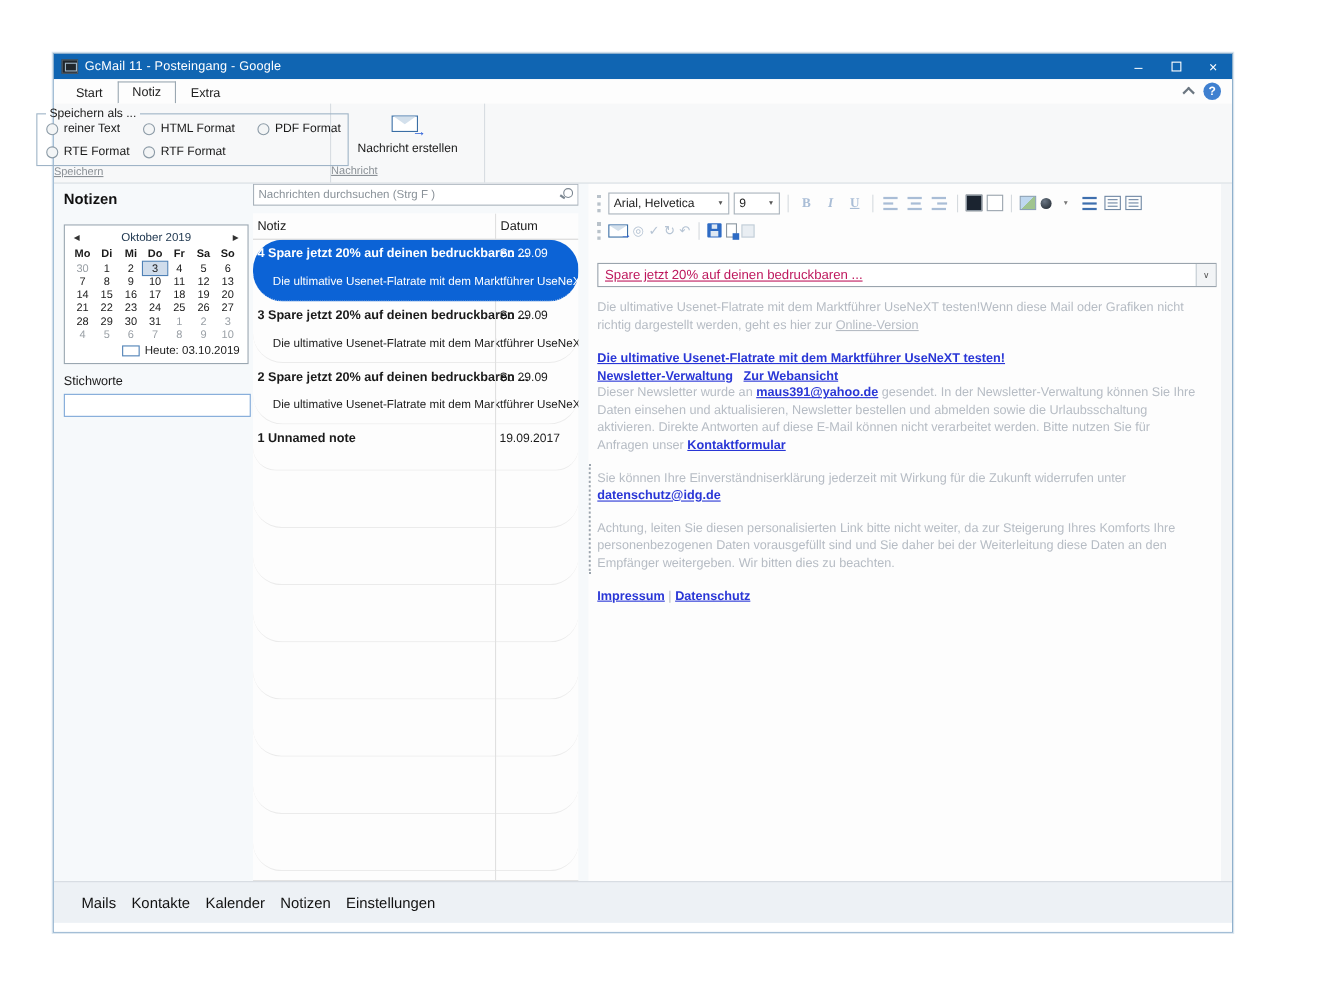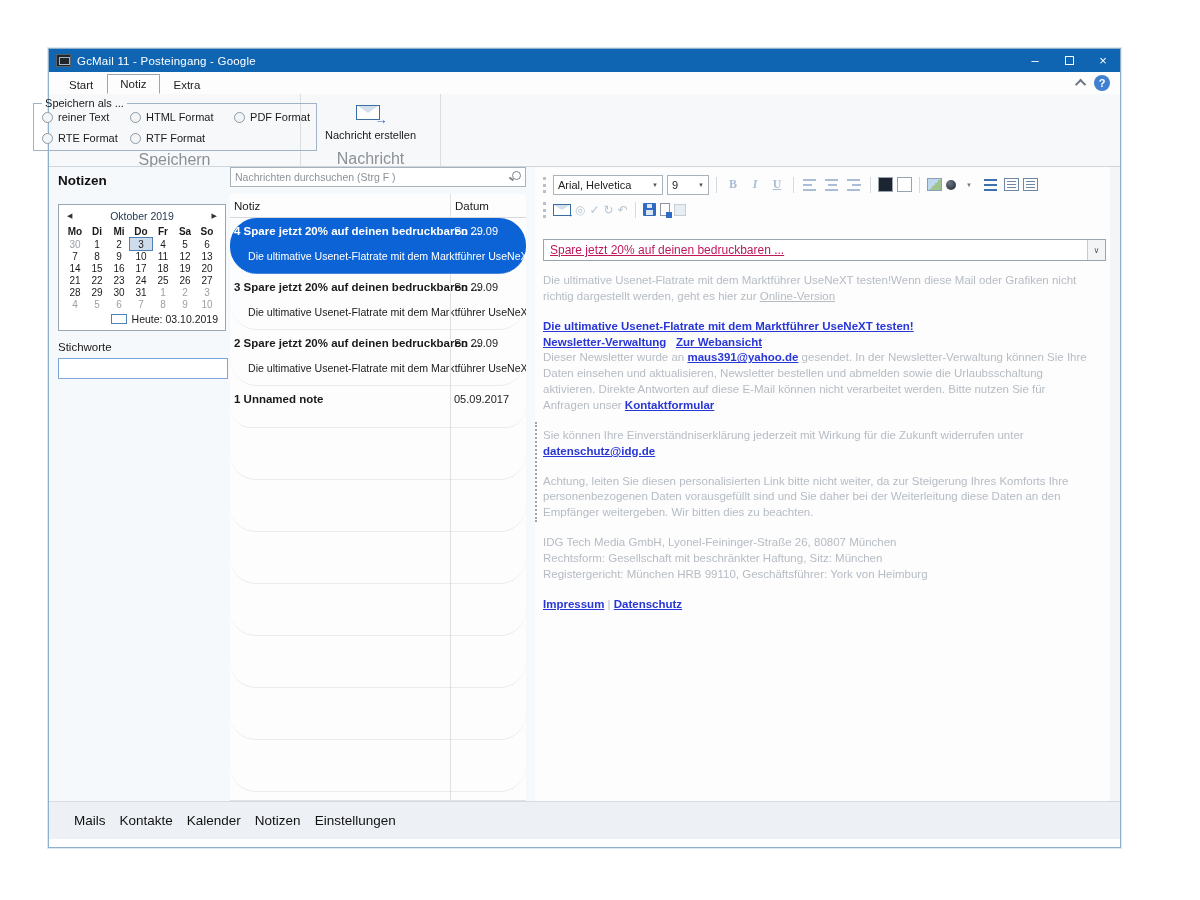--- a/index.html
+++ b/index.html
@@ -22,21 +22,21 @@
   .tab.active { border:1px solid #9aa7b1; border-bottom:1px solid #fdfdfd; background:#fdfdfd; }
   .tabrow-icons { position:absolute; right:10px; top:3px; display:flex; align-items:center; gap:8px; }
   .chev-up { width:8px; height:8px; border-left:2px solid #6b7680; border-top:2px solid #6b7680; transform:rotate(45deg) translateY(2px); }
   .help-circle { width:16px; height:16px; border-radius:50%; background:#3f80d0; color:#fff; font-size:11px; font-weight:bold;
                  display:flex; align-items:center; justify-content:center; }
 
   
   .ribbon { height:73px; background:#f7f8f9; border-bottom:1px solid #cfd6dc; display:flex; flex:0 0 auto; }
   .rgroup { display:flex; flex-direction:column; border-right:1px solid #d8dde2; }
   .rgroup-body { flex:1 1 auto; display:flex; align-items:center; justify-content:center; }
-  .rgroup-caption { height:16px; text-align:center; font-size:16px; color:#8a9096; }
+  .rgroup-caption { height:16px; text-align:left; font-size:10px; color:#8a9096;text-decoration:underline; }
   .g-save { width:252px; }
   .g-msg  { width:140px; }
   fieldset.saveas { margin:3px 6px 0 7px; border:1px solid #9fb4c7; padding:2px 6px 6px 8px; width:238px; }
   fieldset.saveas legend { font-size:11px; color:#1a1a1a; padding:0 3px; }
   .radio-grid { display:grid; grid-template-columns:88px 104px auto; row-gap:9px; }
   .radio-opt { display:flex; align-items:center; font-size:11px; color:#1a1a1a; white-space:nowrap; }
   .radio-circle { width:11px; height:11px; border-radius:50%; border:1px solid #8b9aa6; background:#f3f5f6; margin-right:5px; flex:0 0 auto; }
   .btn-newmsg { display:flex; flex-direction:column; align-items:center; justify-content:center; padding:4px 10px; }
   .env-wrap { position:relative; width:30px; height:20px; margin-bottom:5px; }
   .env { position:absolute; left:0; top:1px; width:24px; height:15px; background:#fff; border:1px solid #3a6ea5; }
@@ -305,21 +305,21 @@
               <div class="d">So 29.09</div>
               <div class="s">Die ultimative Usenet-Flatrate mit dem Marktführer UseNeXT</div>
             </div>
             <div class="lrow">
               <div class="t">2 Spare jetzt 20% auf deinen bedruckbaren ...</div>
               <div class="d">So 29.09</div>
               <div class="s">Die ultimative Usenet-Flatrate mit dem Marktführer UseNeXT</div>
             </div>
             <div class="lrow single">
               <div class="t">1 Unnamed note</div>
-              <div class="d">05.09.2017</div>
+              <div class="d">19.09.2017</div>
             </div>
             <div class="lrow empty"></div>
             <div class="lrow empty"></div>
             <div class="lrow empty"></div>
             <div class="lrow empty"></div>
             <div class="lrow empty"></div>
             <div class="lrow empty"></div>
             <div class="lrow empty"></div>
             <div class="lrow empty"></div>
           </div>
@@ -411,21 +411,20 @@
           <span class="sv">Spare jetzt 20% auf deinen bedruckbaren ...</span>
           <span class="sa">∨</span>
         </div>
       </div>
 
       <div class="mailbody" id="body-host">
           <div class="para"><span>Die ultimative Usenet-Flatrate mit dem Marktführer UseNeXT testen!Wenn diese Mail oder Grafiken nicht richtig dargestellt werden, geht es hier zur </span><span class="glink">Online-Version</span></div>
           <div class="para"><span class="link">Die ultimative Usenet-Flatrate mit dem Marktführer UseNeXT testen!</span><br><span class="link">Newsletter-Verwaltung</span><span>&nbsp; &nbsp;</span><span class="link">Zur Webansicht</span><br><span>Dieser Newsletter wurde an </span><span class="link">maus391@yahoo.de</span><span> gesendet. In der Newsletter-Verwaltung können Sie Ihre Daten einsehen und aktualisieren, Newsletter bestellen und abmelden sowie die Urlaubsschaltung aktivieren. Direkte Antworten auf diese E-Mail können nicht verarbeitet werden. Bitte nutzen Sie für Anfragen unser </span><span class="link">Kontaktformular</span></div>
           <div class="para"><span>Sie können Ihre Einverständniserklärung jederzeit mit Wirkung für die Zukunft widerrufen unter </span><span class="link">datenschutz@idg.de</span></div>
           <div class="para"><span>Achtung, leiten Sie diesen personalisierten Link bitte nicht weiter, da zur Steigerung Ihres Komforts Ihre personenbezogenen Daten vorausgefüllt sind und Sie daher bei der Weiterleitung diese Daten an den Empfänger weitergeben. Wir bitten dies zu beachten.</span></div>
-          <div class="para"><span>IDG Tech Media GmbH, Lyonel-Feininger-Straße 26, 80807 München</span><br><span>Rechtsform: Gesellschaft mit beschränkter Haftung, Sitz: München</span><br><span>Registergericht: München HRB 99110, Geschäftsführer: York von Heimburg</span></div>
           <div class="para"><span class="link">Impressum</span><span> | </span><span class="link">Datenschutz</span></div>
         </div>
       <div class="scrolltrack"></div>
     </div>
   </div>
 
   <div class="bottomzone">
     <div class="bottomnav" id="nav-host">
         <div class="bn-item">Mails</div>
         <div class="bn-item">Kontakte</div>

